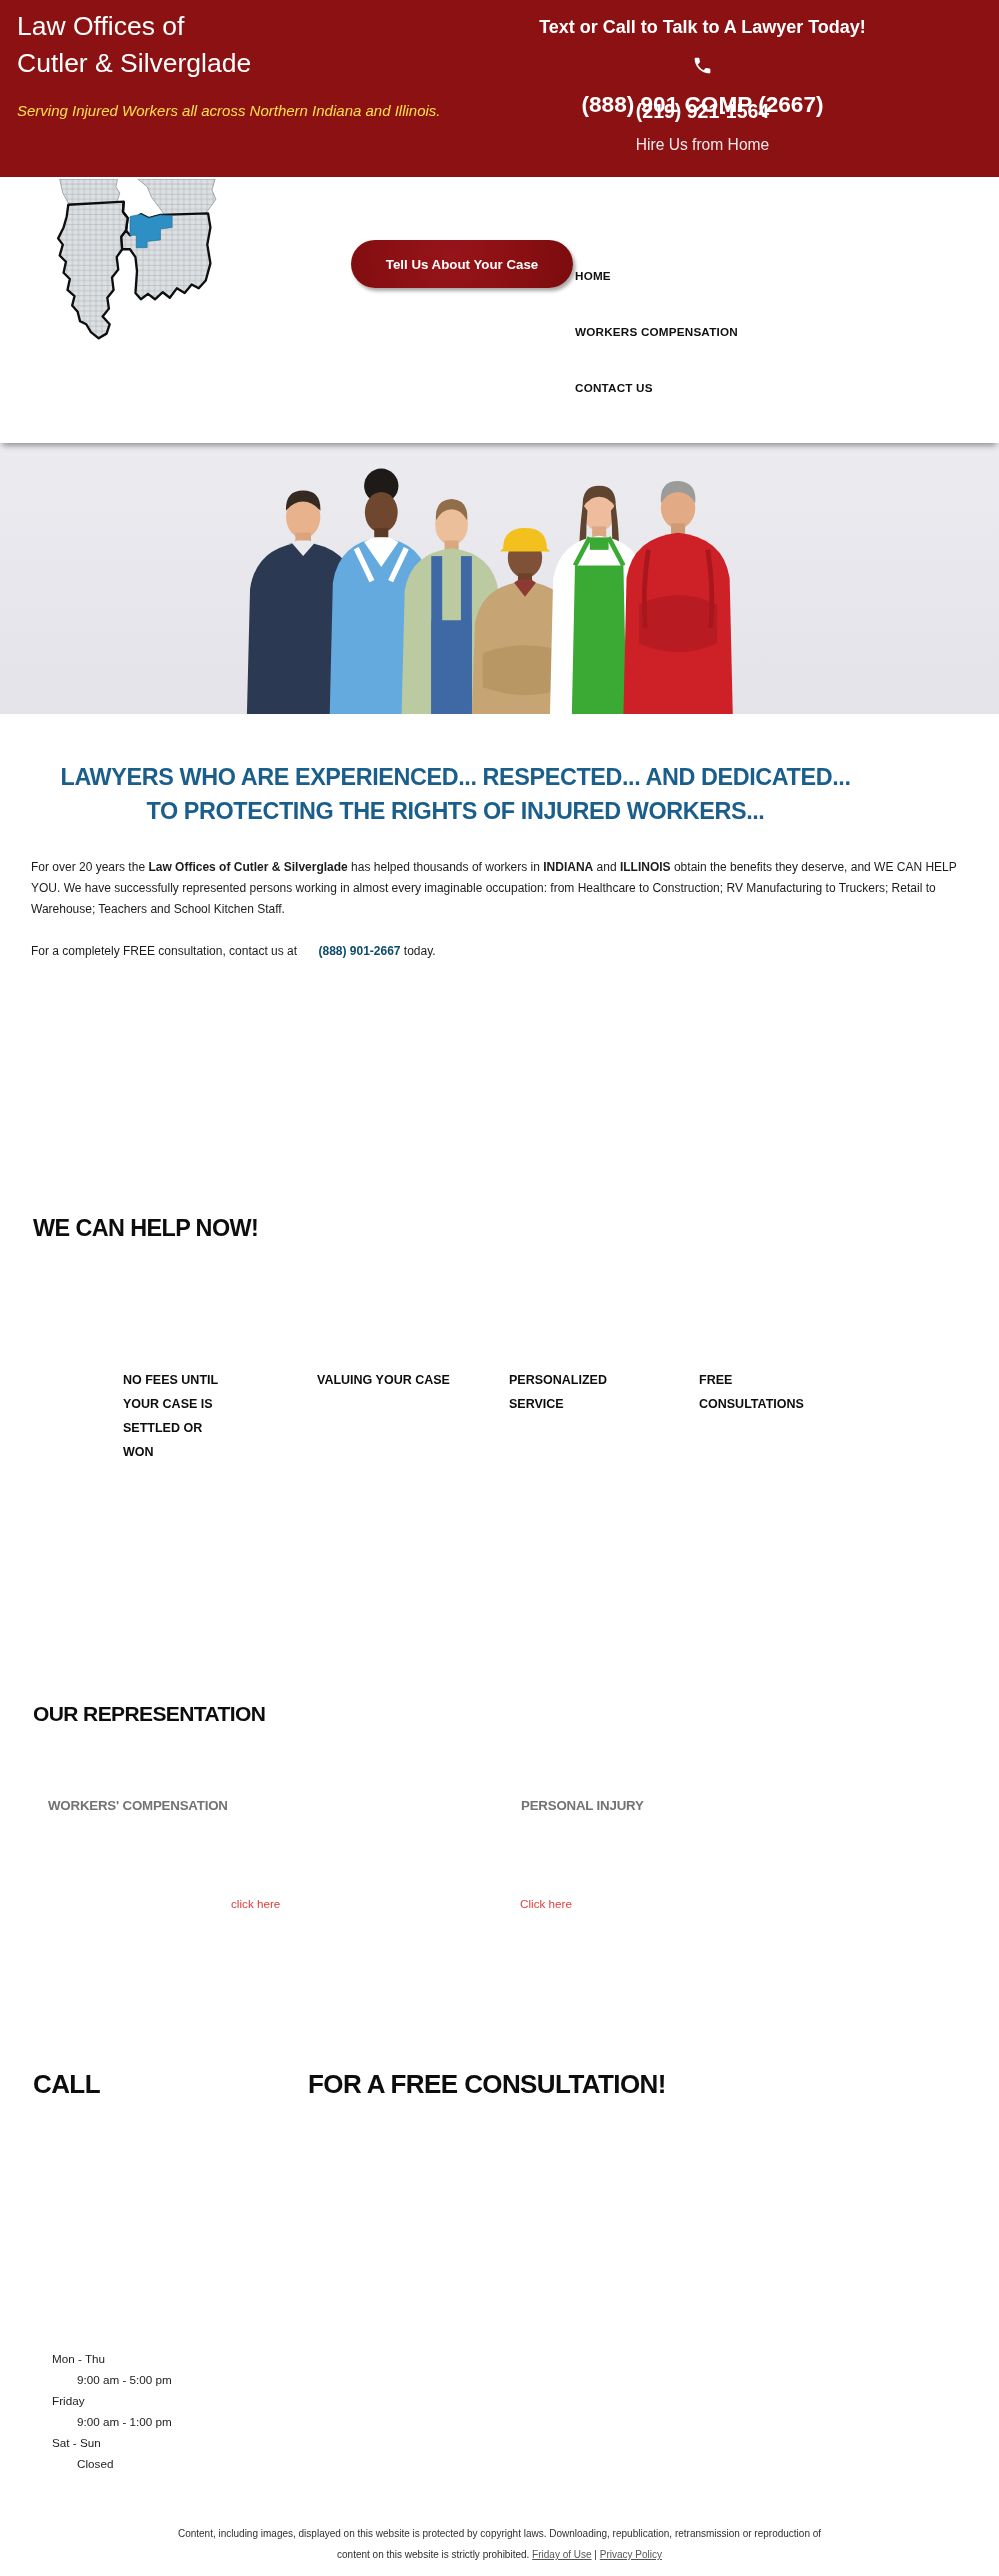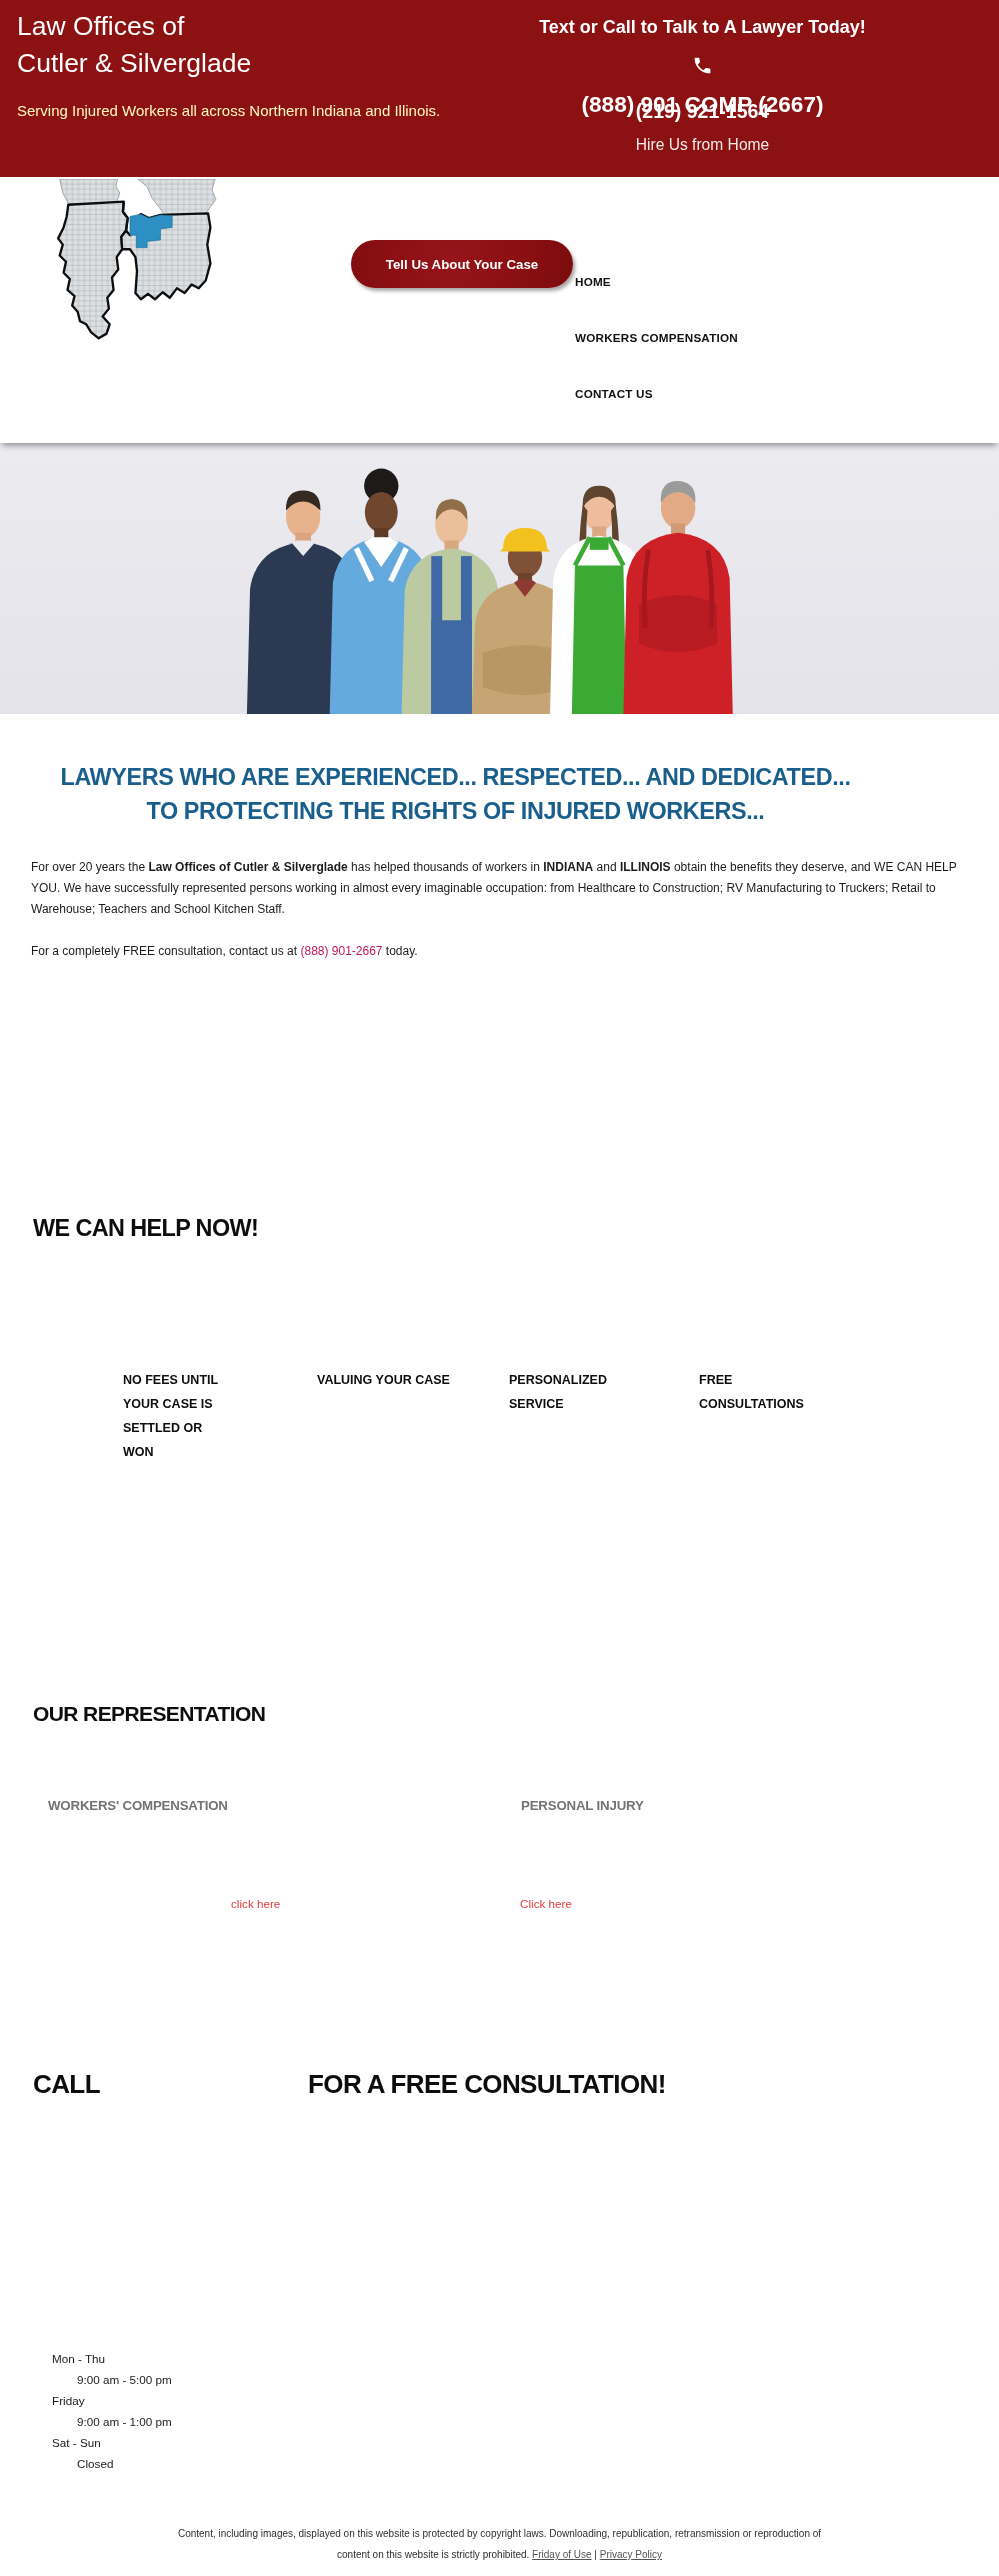--- a/index.html
+++ b/index.html
@@ -2,53 +2,53 @@
 <html style="font-size:12.5px"><head>
 <meta charset="utf-8">
 <style>
   html,body{margin:0;padding:0;background:#ffffff;}
   .page{position:relative;width:999px;height:2576px;background:#ffffff;overflow:hidden;
         font-family:"Liberation Sans","DejaVu Sans",sans-serif;color:#1d1d1d;}
 
   
   .header{position:absolute;left:0;top:0;width:999px;height:177px;background:#8B1112;}
   .brand{position:absolute;left:17px;top:7.8px;color:#ffffff;font-size:26.5px;line-height:37px;font-weight:400;}
-  .tagline{position:absolute;left:17px;top:101px;width:461px;color:#fef9c3;font-size:15px;line-height:20px;}
+  .tagline{position:absolute;left:17px;top:101px;width:461px;color:#fde047;font-size:15px;line-height:20px;font-style:italic;}
   .hdr-right{position:absolute;left:484px;top:0;width:437px;height:177px;color:#ffffff;text-align:center;}
   .hdr-cta{position:absolute;left:0;top:17px;width:437px;font-size:18px;font-weight:bold;}
   .hdr-phone-row{position:absolute;left:0;top:55px;width:437px;display:flex;align-items:center;justify-content:center;gap:15.6px;flex-direction:column;}
   .hdr-phone-main{font-size:22.6px;font-weight:bold;text-decoration:none;color:#ffffff;}
   .hdr-phone-alt{position:absolute;left:0;top:100px;width:437px;font-size:19.5px;font-weight:bold;text-decoration:none;color:#ffffff;}
   .hdr-hire{position:absolute;left:0;top:136px;width:437px;font-size:15.6px;color:#f3eaea;}
   .phone-ic{width:21px;height:21px;display:inline-block;}
 
   
   .navsec{position:absolute;left:0;top:177px;width:999px;height:266px;background:#ffffff;
           box-shadow:0 4.7px 6.2px -1.6px rgba(70,70,80,.6);z-index:3;}
   .mapwrap{position:absolute;left:55px;top:1.6px;width:164px;height:164px;}
   .case-btn{position:absolute;left:351px;top:63px;width:222px;height:48px;border:none;border-radius:25px;
             background:radial-gradient(circle at 45% 35%, #96141b 0%, #8a0f12 55%, #7b0c0e 100%);
             color:#ffffff;font-size:13.3px;font-weight:bold;font-family:inherit;cursor:pointer;
             box-shadow:2.3px 3.1px 3.9px rgba(0,0,0,.35);}
   .mainnav{position:absolute;left:575px;top:92px;}
-  .nav-item{display:block;margin:6px 0 43px 0;font-size:11.7px;font-weight:bold;color:#111111;
+  .nav-item{display:block;margin:0 0 43px 0;font-size:11.7px;font-weight:bold;color:#111111;
             letter-spacing:0.2px;text-decoration:none;cursor:pointer;}
 
   
   .hero{position:absolute;left:0;top:443px;width:999px;height:271px;
         background:linear-gradient(#ebebf0,#e3e3e9);}
   .workers{position:absolute;left:211px;top:13.3px;width:578px;height:258px;}
 
   
   .headline{position:absolute;left:0;top:760px;width:911px;text-align:center;color:#1A5F8C;
             font-size:23.4px;line-height:34px;font-weight:bold;letter-spacing:-0.4px;}
   .para{position:absolute;left:31px;width:941px;font-size:12px;line-height:21px;color:#1c1c1c;}
   .para1{top:845px;}
   .para2{top:929px;}
-  .phone-link{color:#be185d;font-weight:normal;text-decoration:none;cursor:pointer;}
+  .phone-link{color:#0c4a6e;font-weight:bold;text-decoration:none;cursor:pointer;margin-left:18px;}
 
   
   .sec-heading{position:absolute;color:#0d0d0d;font-weight:bold;letter-spacing:-0.6px;}
   .help-heading{left:33px;top:1215px;font-size:23.4px;text-align:right;}
   .help-col{position:absolute;top:1368px;font-size:12.5px;font-weight:bold;line-height:24px;color:#0d0d0d;}
   .hc0{left:123px;width:103px;}
   .hc1{left:317px;width:176px;}
   .hc2{left:509px;width:117px;}
   .hc3{left:699px;width:137px;}
 

